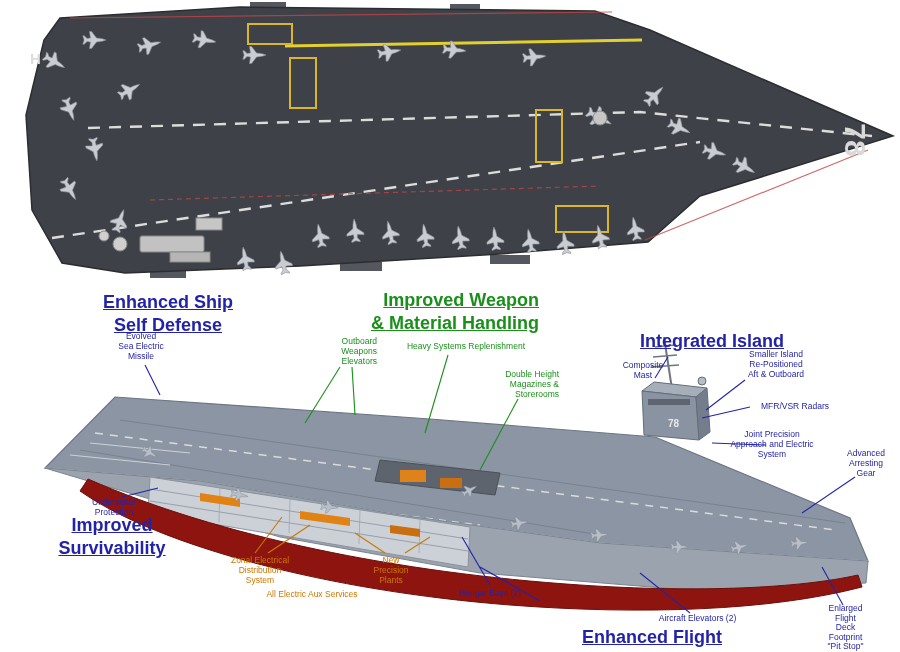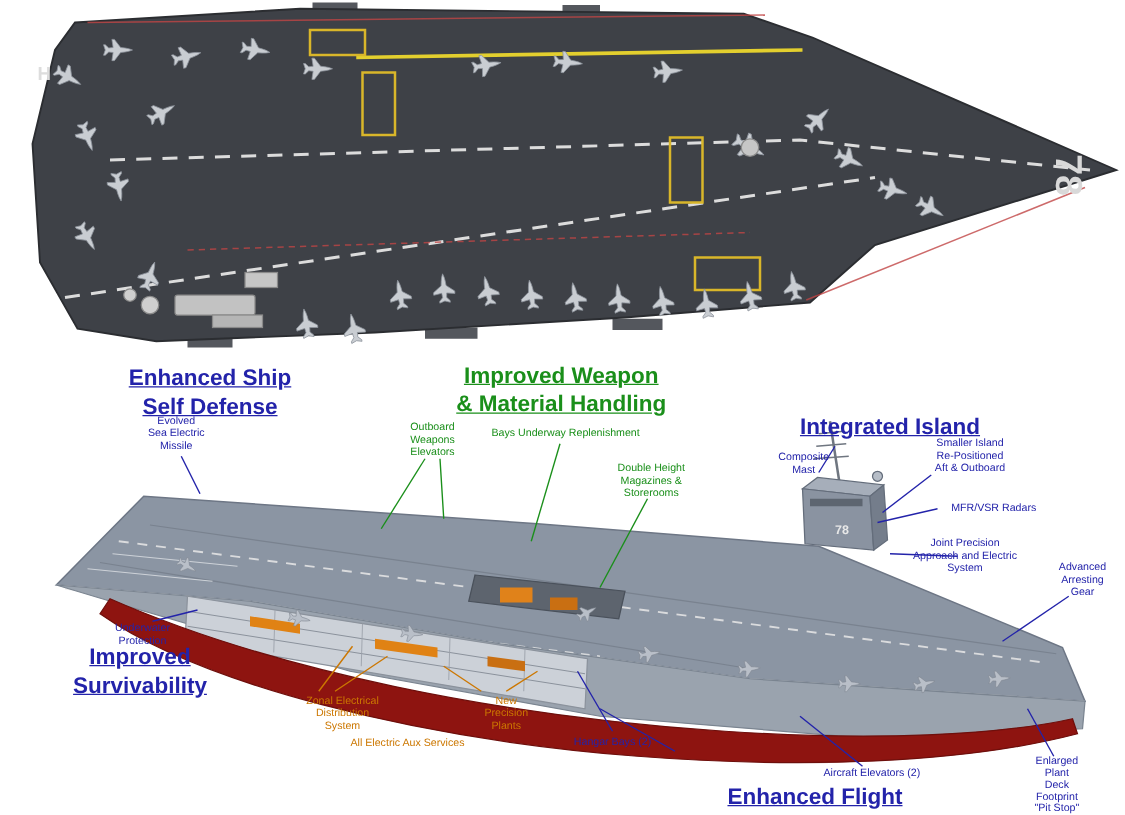--- a/index.html
+++ b/index.html
@@ -11,22 +11,22 @@
     --jet_gray:#c9cdd2;
     --deck_line_yellow:#e3cf2e;
   }
   html,body{margin:0;padding:0;background:#ffffff;}
   body{font-family:"Liberation Sans",sans-serif;}
   #page{position:relative;width:900px;height:652px;overflow:hidden;background:#ffffff;}
   .view{position:absolute;left:0;}
   .lbl{position:absolute;font-size:8.5px;line-height:1.18;text-align:center;white-space:pre-line;font-weight:400;}
   .hd{position:absolute;font-size:18px;line-height:1.28;font-weight:bold;text-align:center;white-space:pre-line;text-decoration:underline;}
   .blue{color:var(--label_blue);}
-  .green{color:var(--label_green);}
-  .orange{color:var(--label_orange);margin-left:14px;}
+  .green{color:var(--label_green);text-align:right;}
+  .orange{color:var(--label_orange);}
   .ln{fill:none;stroke-width:1.1px;}
   .ln-b{stroke:var(--label_blue);}
   .ln-g{stroke:var(--label_green);}
   .ln-o{stroke:var(--label_orange);}
   .jet{fill:var(--jet_gray);stroke:#8d939c;stroke-width:.6;}
   .jet2{fill:#b9bfc8;stroke:#7f8690;stroke-width:.6;}
   .deckline-w{stroke:#e9e9e9;stroke-width:2.4;stroke-dasharray:12 9;fill:none;opacity:.92;}
   .deckline-r{stroke:#c04545;stroke-width:1.2;fill:none;opacity:.8;}
   .elev{fill:none;stroke:#d9b62a;stroke-width:2;}
   svg text{font-family:"Liberation Sans",sans-serif;}
@@ -206,21 +206,21 @@
   <div class="hd blue" style="left:47px;top:514px;width:130px">Improved
 Survivability</div>
   <div class="hd blue" style="left:560px;top:626px;width:184px">Enhanced Flight Deck</div>
 
   <div class="lbl blue" style="left:105px;top:331px;width:72px">Evolved
 Sea Electric
 Missile</div>
   <div class="lbl green" style="left:315px;top:336px;width:62px">Outboard
 Weapons
 Elevators</div>
-  <div class="lbl green" style="left:380px;top:341px;width:145px">Bays Underway Replenishment</div>
+  <div class="lbl green" style="left:380px;top:341px;width:145px">Heavy Systems Replenishment</div>
   <div class="lbl green" style="left:483px;top:369px;width:76px">Double Height
 Magazines &amp;
 Storerooms</div>
   <div class="lbl blue" style="left:617px;top:360px;width:52px">Composite
 Mast</div>
   <div class="lbl blue" style="left:737px;top:349px;width:78px">Smaller Island
 Re-Positioned
 Aft &amp; Outboard</div>
   <div class="lbl blue" style="left:750px;top:401px;width:90px">MFR/VSR Radars</div>
   <div class="lbl blue" style="left:722px;top:429px;width:100px">Joint Precision
@@ -234,18 +234,18 @@
   <div class="lbl orange" style="left:225px;top:555px;width:70px">Zonal Electrical
 Distribution
 System</div>
   <div class="lbl orange" style="left:365px;top:555px;width:52px">New
 Precision
 Plants</div>
   <div class="lbl orange" style="left:262px;top:589px;width:100px">All Electric Aux Services</div>
   <div class="lbl blue" style="left:455px;top:588px;width:70px">Hangar Bays (2)</div>
   <div class="lbl blue" style="left:650px;top:613px;width:95px">Aircraft Elevators (2)</div>
   <div class="lbl blue" style="left:818px;top:604px;width:55px;line-height:1.12">Enlarged
-Plant
+Flight
 Deck
 Footprint
 "Pit Stop"</div>
 
 </div>
 
 </body></html>

